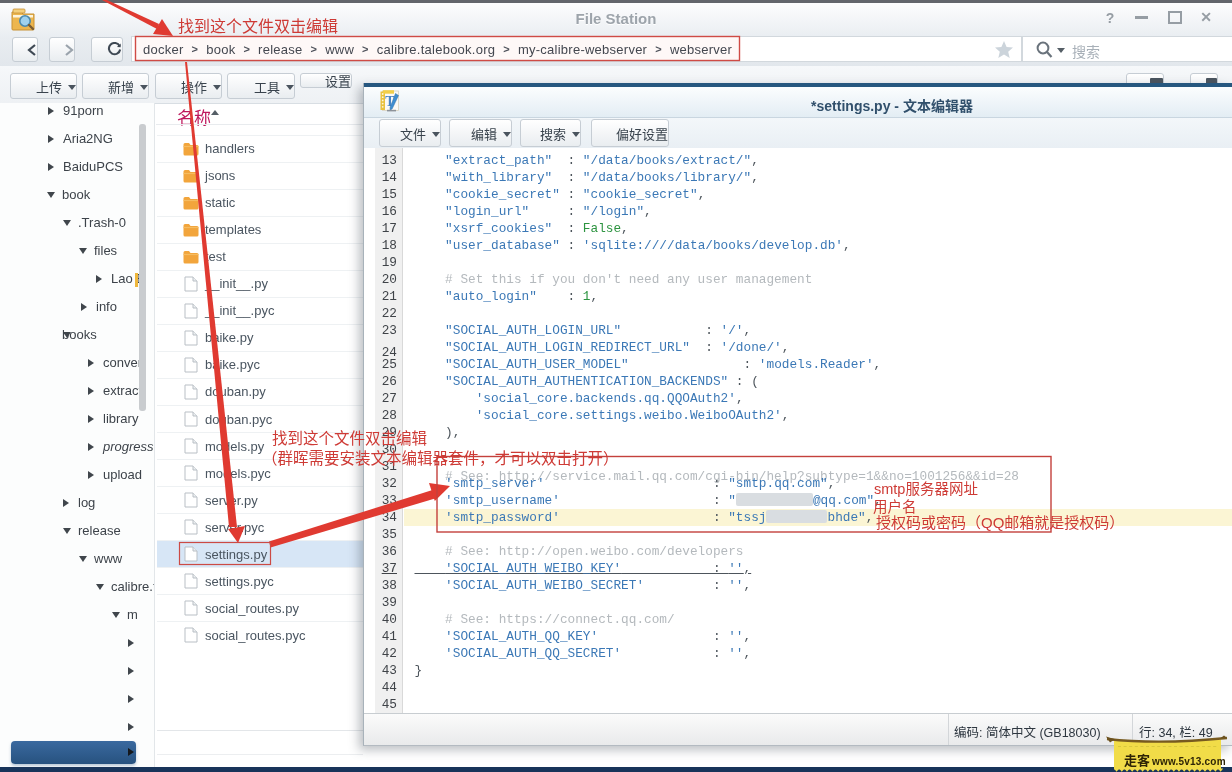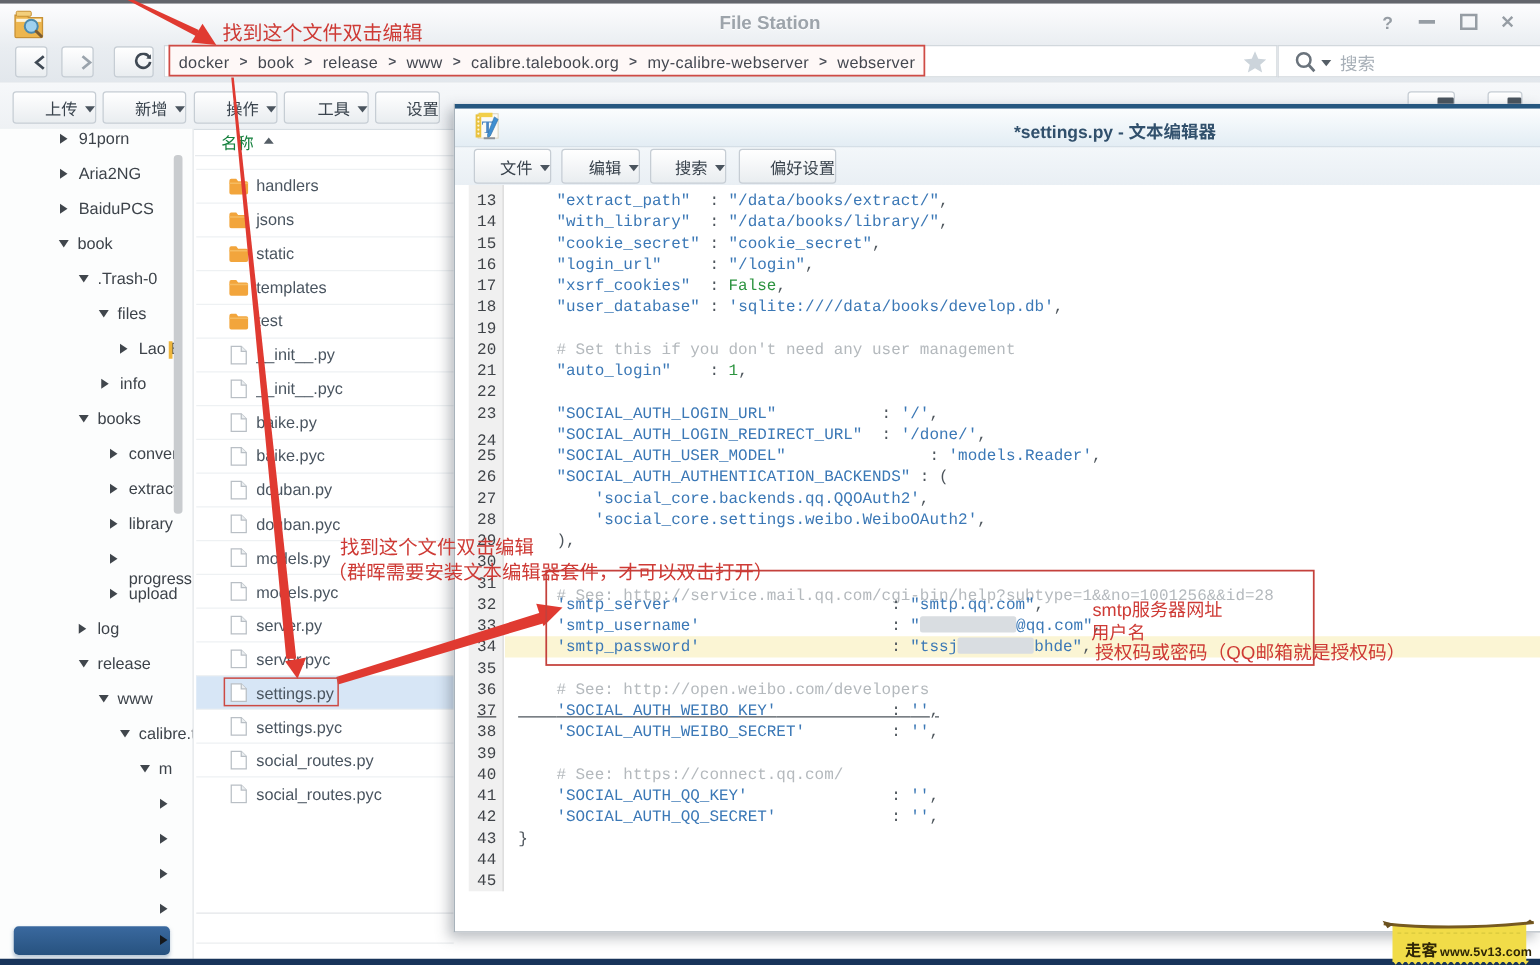--- a/index.html
+++ b/index.html
@@ -73,21 +73,21 @@
     <path d="M12 12 L16.5 17" stroke="#6a737c" stroke-width="2.2"></path>
   </svg>
 <div class="abs" style="left:1057px;top:48px;width:0;height:0;border-left:4px solid transparent;border-right:4px solid transparent;border-top:5px solid #555e66;"></div>
 <div class="abs" style="left:1072px;top:41px;font-size:14px;color:#a8b0b8;">搜索</div>
 
 <div class="abs" style="left:0;top:66px;width:1232px;height:37px;background:linear-gradient(#f6f8fa,#eef1f4);border-bottom:1px solid #d8dee3;"></div>
 <div class="btn" style="left:10px;top:73px;width:67px;height:26px;">上传<span class="caret"></span></div>
 <div class="btn" style="left:82px;top:73px;width:67px;height:26px;">新增<span class="caret"></span></div>
 <div class="btn" style="left:155px;top:73px;width:67px;height:26px;">操作<span class="caret"></span></div>
 <div class="btn" style="left:227px;top:73px;width:68px;height:26px;">工具<span class="caret"></span></div>
-<div class="btn" style="left:300px;top:73px;width:52px;height:26px;">设置</div>
+<div class="btn" style="left:300px;top:73px;width:52px;height:15px;">设置</div>
 <div class="btn" style="left:1126px;top:73px;width:38px;height:26px;align-items:flex-start;">
     <div style="width:13px;height:8px;background:#4a545e;border-radius:1px;margin-top:4px;"></div>
   </div>
 <div class="btn" style="left:1190px;top:73px;width:28px;height:26px;align-items:flex-start;">
     <div style="width:11px;height:8px;background:#4a545e;border-radius:1px;margin-top:4px;"></div>
   </div>
 
 <div class="abs" style="left:0;top:103px;width:155px;height:664px;background:#fcfdfd;border-right:1px solid #e2e6e9;box-sizing:border-box;overflow:hidden;" id="tree">
     <div class="tri-r" style="left:48px;top:4px;"></div>
     <div class="trow" style="left:63px;top:-6px;">91porn</div>
@@ -99,29 +99,29 @@
     <div class="trow" style="left:62px;top:78px;">book</div>
     <div class="tri-d" style="left:63px;top:117px;"></div>
     <div class="trow" style="left:78px;top:106px;">.Trash-0</div>
     <div class="tri-d" style="left:79px;top:145px;"></div>
     <div class="trow" style="left:94px;top:134px;">files</div>
     <div class="tri-r" style="left:96px;top:172px;"></div>
     <div class="trow" style="left:111px;top:162px;">Lao B</div>
     <div class="tri-r" style="left:81px;top:200px;"></div>
     <div class="trow" style="left:96px;top:190px;">info</div>
     <div class="tri-d" style="left:63px;top:229px;"></div>
-    <div class="trow" style="left:78px;top:218px;text-align:right;">books</div>
+    <div class="trow" style="left:62px;top:218px;text-align:right;">books</div>
     <div class="tri-r" style="left:88px;top:256px;"></div>
     <div class="trow" style="left:103px;top:246px;">convert</div>
     <div class="tri-r" style="left:88px;top:284px;"></div>
     <div class="trow" style="left:103px;top:274px;">extract</div>
     <div class="tri-r" style="left:88px;top:312px;"></div>
     <div class="trow" style="left:103px;top:302px;">library</div>
     <div class="tri-r" style="left:88px;top:340px;"></div>
-    <div class="trow" style="left:103px;top:346px;">progress</div>
+    <div class="trow" style="left:103px;top:330px;font-style:italic;">progress</div>
     <div class="tri-r" style="left:88px;top:368px;"></div>
     <div class="trow" style="left:103px;top:358px;">upload</div>
     <div class="tri-r" style="left:63px;top:396px;"></div>
     <div class="trow" style="left:78px;top:386px;">log</div>
     <div class="tri-d" style="left:63px;top:425px;"></div>
     <div class="trow" style="left:78px;top:414px;">release</div>
     <div class="tri-d" style="left:79px;top:453px;"></div>
     <div class="trow" style="left:94px;top:442px;">www</div>
     <div class="tri-d" style="left:96px;top:481px;"></div>
     <div class="trow" style="left:111px;top:470px;">calibre.tal</div>
@@ -131,21 +131,21 @@
     <div class="tri-r" style="left:128px;top:564px;"></div>
     <div class="tri-r" style="left:128px;top:592px;"></div>
     <div class="tri-r" style="left:128px;top:620px;"></div>
     <div style="position:absolute;left:135px;top:170px;width:2.5px;height:14px;background:#eeb63c;"></div>
   </div>
 <div class="abs" style="left:139px;top:124px;width:7px;height:287px;background:#c9cccf;border-radius:3px;"></div>
 
 <div class="abs" style="left:11px;top:741px;width:125px;height:23px;border-radius:4px;background:linear-gradient(#3a699f,#27527f);box-shadow:0 2px 3px rgba(120,150,180,.5);"></div>
 <div class="tri-r" style="left:128px;top:748px;border-left-color:#15181c;"></div>
 
-<div class="abs" style="left:177px;top:104px;font-size:13px;color:#15803d;">名称</div>
+<div class="abs" style="left:177px;top:104px;font-size:17px;color:#be185d;">名称</div>
 <div class="abs" style="left:211px;top:110px;width:0;height:0;border-left:4px solid transparent;border-right:4px solid transparent;border-bottom:5px solid #555e66;"></div>
 <div class="abs" style="left:156px;top:124px;width:1076px;height:1px;background:#e8ebee;"></div>
 <div id="files">
     <div class="frow" style="top:134.5px;">
       <svg width="16" height="14" viewBox="0 0 16 14" style="position:absolute;left:26px;top:6px;">
         <path d="M0.5 2.5 Q0.5 1 2 1 L6 1 L7.5 3 L14 3 Q15.5 3 15.5 4.5 L15.5 12 Q15.5 13.5 14 13.5 L2 13.5 Q0.5 13.5 0.5 12 Z" fill="#f2a53c"></path>
         <path d="M0.5 4.5 L15.5 4.5" stroke="#f6bc61" stroke-width="1.2"></path>
       </svg>
       <div class="flab">handlers</div>
     </div>
@@ -302,20 +302,26 @@
  <div class="abs" style="left:0;top:35px;width:869px;height:30px;background:linear-gradient(#f3f7fa,#e9eff4);"></div>
  <div class="btn" style="left:15px;top:36px;width:62px;height:28px;">文件<span class="caret"></span></div>
  <div class="btn" style="left:85px;top:36px;width:63px;height:28px;">编辑<span class="caret"></span></div>
  <div class="btn" style="left:156px;top:36px;width:61px;height:28px;">搜索<span class="caret"></span></div>
  <div class="btn" style="left:227px;top:36px;width:78px;height:28px;">偏好设置</div>
 
  <div class="abs" style="left:0;top:65px;width:869px;height:565px;background:#fff;"></div>
  <div class="abs" style="left:11px;top:65px;width:28px;height:565px;background:#f0f0f0;border-right:1px solid #d9d9d9;box-sizing:border-box;"></div>
  <div class="abs" style="left:39.5px;top:425.5px;width:830px;height:17px;background:#fbf5d4;"></div>
 
+ <div class="abs" style="left:0;top:630px;width:869px;height:32px;background:linear-gradient(#fbfbfb,#e9eaeb);border-top:1px solid #c8cdd1;box-sizing:border-box;">
+  <div class="abs" style="left:584px;top:0;width:1px;height:32px;background:#d3d6d9;"></div>
+  <div class="abs" style="left:768px;top:0;width:1px;height:32px;background:#d3d6d9;"></div>
+  <div class="abs" style="left:590px;top:8px;font-size:12.5px;color:#2e3740;">编码: 简体中文 (GB18030)</div>
+  <div class="abs" style="left:775px;top:8px;font-size:12.5px;color:#2e3740;">行: 34, 栏: 49</div>
+ </div>
 </div>
 <div id="code">
     <div class="ln" style="top:151.5px;">13</div>
     <div class="cl" style="top:151.5px;">    <span class="s">"extract_path"</span>  : <span class="s">"/data/books/extract/"</span>,</div>
     <div class="ln" style="top:168.5px;">14</div>
     <div class="cl" style="top:168.5px;">    <span class="s">"with_library"</span>  : <span class="s">"/data/books/library/"</span>,</div>
     <div class="ln" style="top:185.5px;">15</div>
     <div class="cl" style="top:185.5px;">    <span class="s">"cookie_secret"</span> : <span class="s">"cookie_secret"</span>,</div>
     <div class="ln" style="top:202.5px;">16</div>
     <div class="cl" style="top:202.5px;">    <span class="s">"login_url"</span>     : <span class="s">"/login"</span>,</div>

